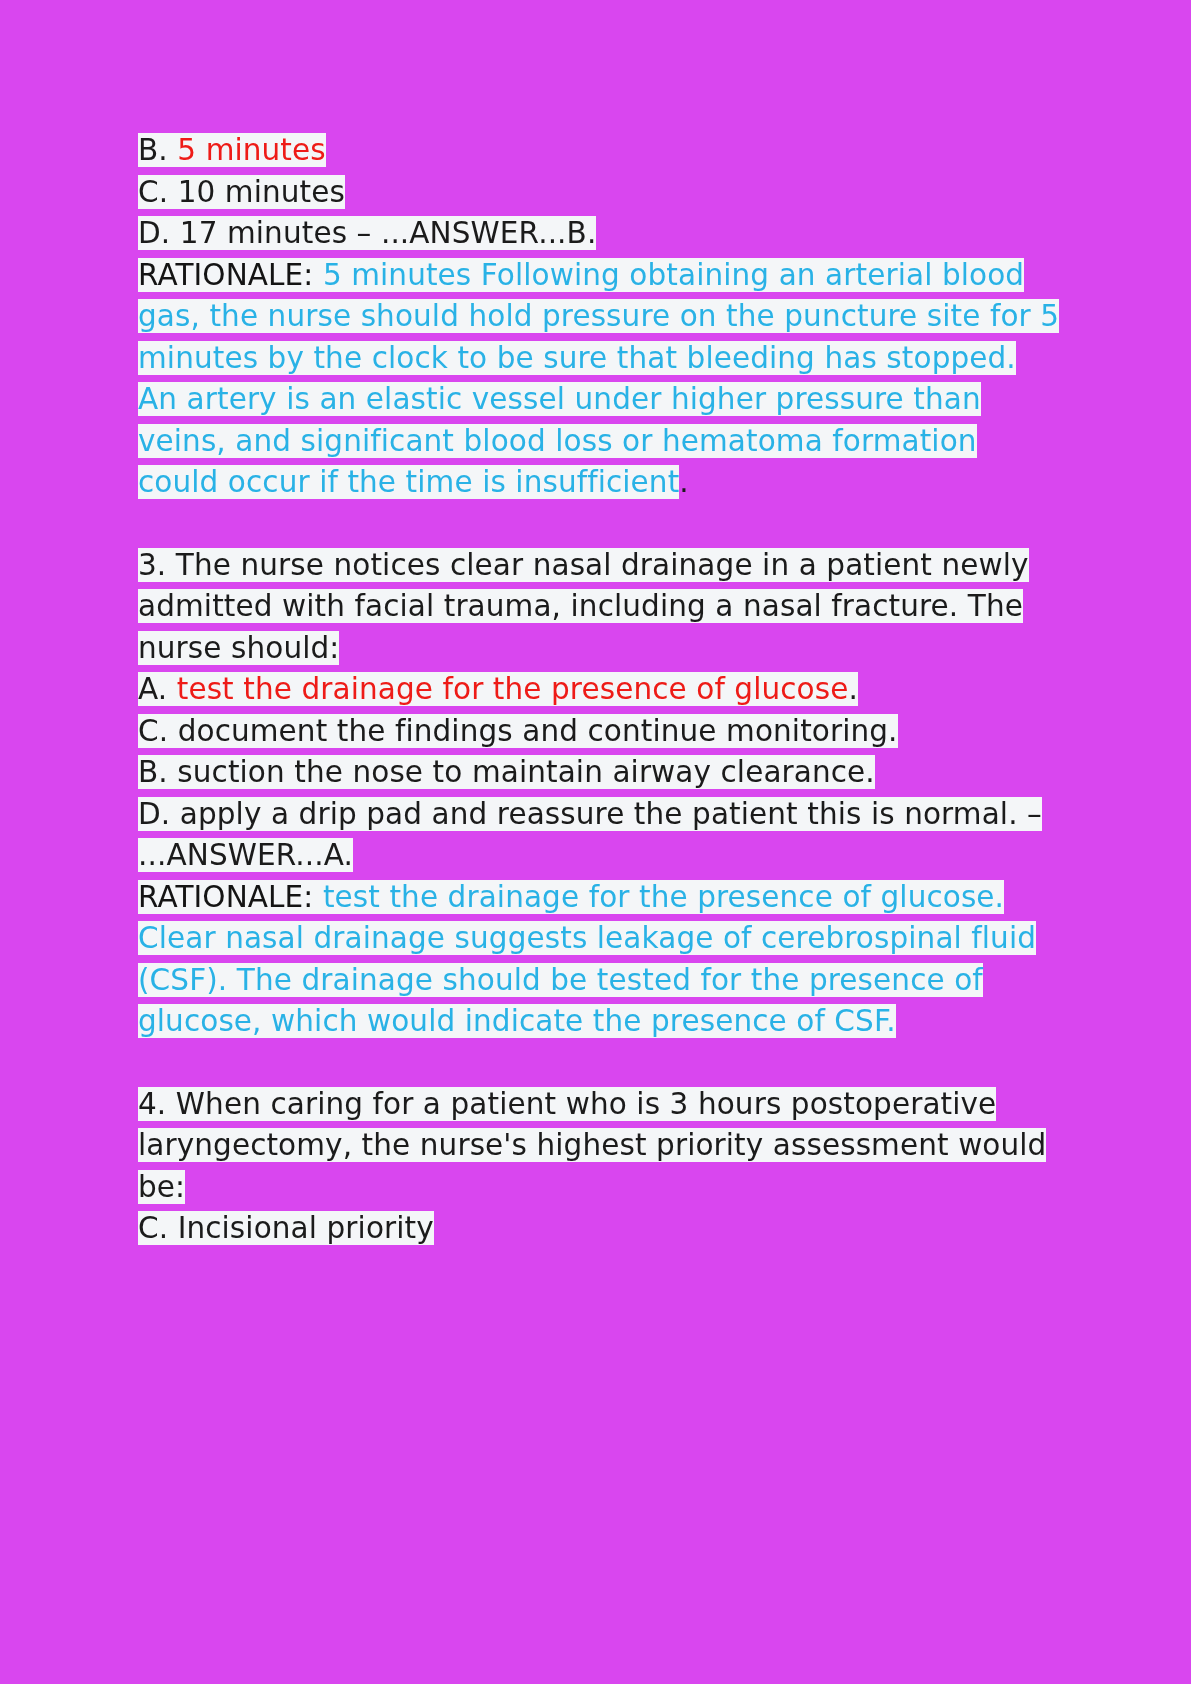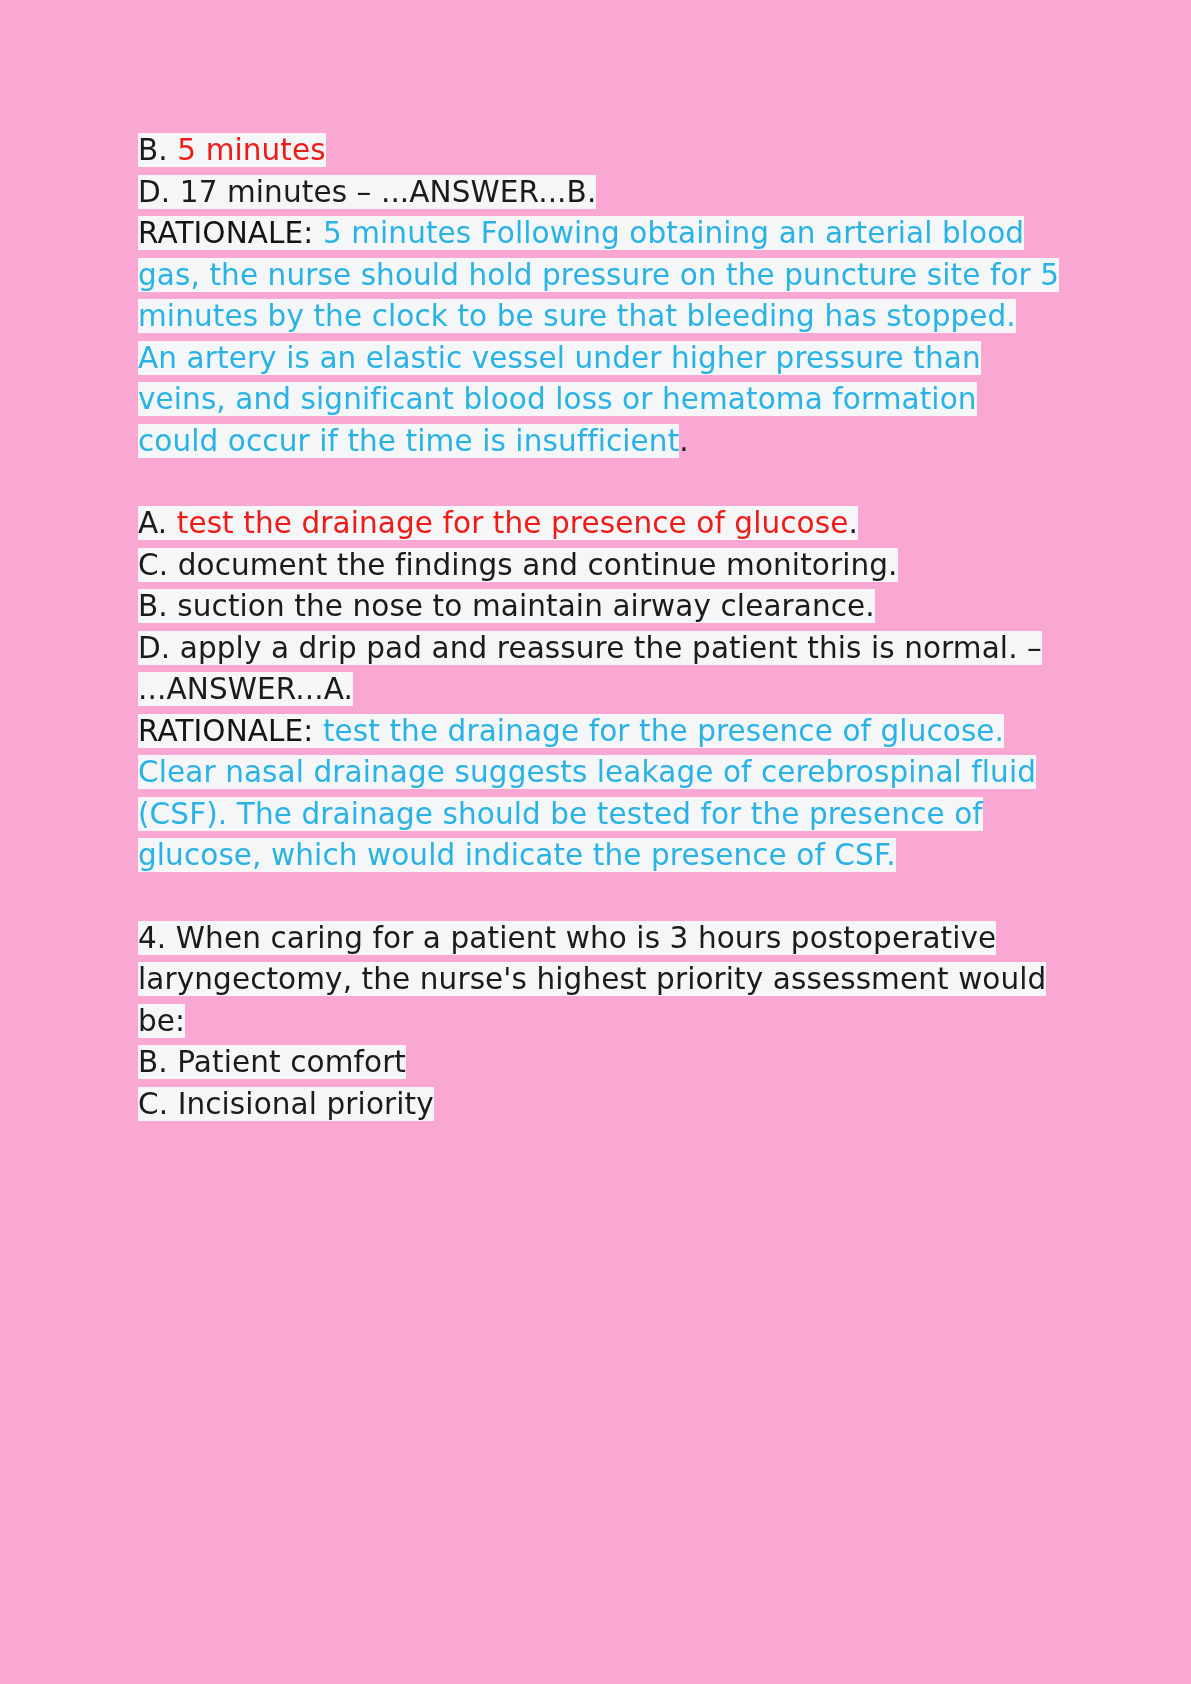--- a/index.html
+++ b/index.html
@@ -10,21 +10,21 @@
   body {
     width: 1191px;
     height: 1684px;
     font-family: "DejaVu Sans", sans-serif;
     overflow: hidden;
   }
   .page {
     position: relative;
     width: 1191px;
     height: 1684px;
-    background: #f9a8d4;
+    background: #d946ef;
     box-sizing: border-box;
     padding: 130px 130px 0 138px;
   }
   .doc-body {
     font-size: 29.5px;
     line-height: 41.5px;
     color: #1a1a1a;
     letter-spacing: 0.1px;
   }
   .block {
@@ -56,36 +56,37 @@
   span[data-bind] { display: inline; }
 </style>
 </head>
 <body>
 
 <div class="page">
   <div class="doc-body">
 
     <div class="block">
       <div class="para"><span class="hl black" data-bind="document.question2_tail.option_b_prefix">B. </span><span class="hl red" data-bind="document.question2_tail.option_b_text">5 minutes</span></div>
+      <div class="para"><span class="hl black" data-bind="document.question2_tail.option_c">C. 10 minutes</span></div>
       <div class="para"><span class="hl black" data-bind="document.question2_tail.option_d">D. 17 minutes – ...ANSWER...B.</span></div>
       <div class="para"><span class="hl rationale-label" data-bind="document.question2_tail.rationale_label">RATIONALE:</span><span class="hl blue" data-bind="document.question2_tail.rationale_text"> 5 minutes Following obtaining an arterial blood gas, the nurse should hold pressure on the puncture site for 5 minutes by the clock to be sure that bleeding has stopped. An artery is an elastic vessel under higher pressure than veins, and significant blood loss or hematoma formation could occur if the time is insufficient</span><span class="black" data-bind="document.question2_tail.rationale_period">.</span></div>
     </div>
 
     <div class="gap"></div>
 
     <div class="block">
+      <div class="para"><span class="hl black" data-bind="document.question3.stem">3. The nurse notices clear nasal drainage in a patient newly admitted with facial trauma, including a nasal fracture. The nurse should:</span></div>
       <div class="para"><span class="hl black" data-bind="document.question3.option_a_prefix">A. </span><span class="hl red" data-bind="document.question3.option_a_text">test the drainage for the presence of glucose</span><span class="hl black" data-bind="document.question3.option_a_period">.</span></div>
       <div class="para"><span class="hl black" data-bind="document.question3.option_c">C. document the findings and continue monitoring.</span></div>
       <div class="para"><span class="hl black" data-bind="document.question3.option_b">B. suction the nose to maintain airway clearance.</span></div>
       <div class="para"><span class="hl black" data-bind="document.question3.option_d">D. apply a drip pad and reassure the patient this is normal. – ...ANSWER...A.</span></div>
       <div class="para"><span class="hl rationale-label" data-bind="document.question3.rationale_label">RATIONALE:</span><span class="hl blue" data-bind="document.question3.rationale_text"> test the drainage for the presence of glucose. Clear nasal drainage suggests leakage of cerebrospinal fluid (CSF). The drainage should be tested for the presence of glucose, which would indicate the presence of CSF.</span></div>
     </div>
 
     <div class="gap"></div>
 
     <div class="block">
       <div class="para"><span class="hl black" data-bind="document.question4.stem">4. When caring for a patient who is 3 hours postoperative laryngectomy, the nurse's highest priority assessment would be:</span></div>
-      <div class="para"><span class="hl black" data-bind="document.question4.option_b">B. Patient comfort</span></div>
       <div class="para"><span class="hl black" data-bind="document.question4.option_c">C. Incisional priority</span></div>
     </div>
 
   </div>
 </div>
 
 </body></html>

